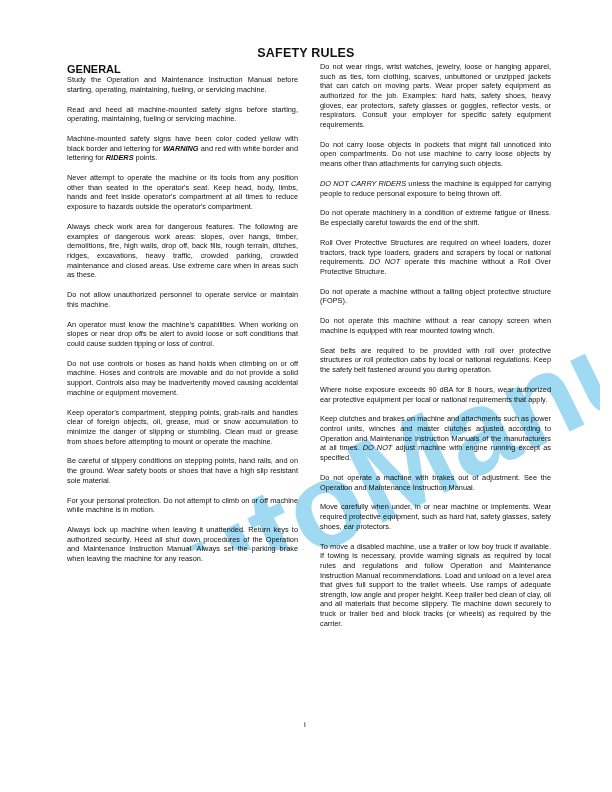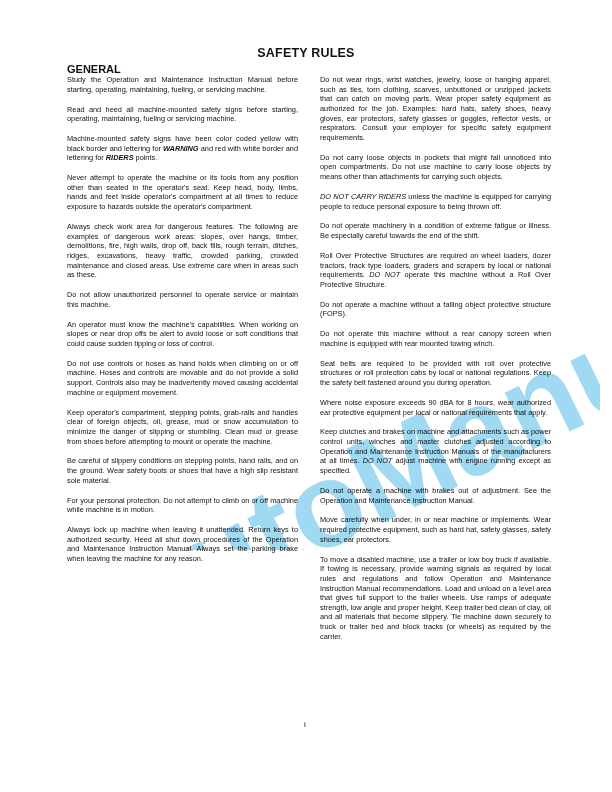--- a/index.html
+++ b/index.html
@@ -10,21 +10,21 @@
     }
     .title {
       position: absolute; left: 0; width: 612px; top: 46px; text-align: center;
       font-weight: bold; font-size: 12.5px; letter-spacing: 0.2px;
     }
     .col {
       position: absolute; top: 64px; width: 231px;
       font-size: 7.35px; line-height: 9.65px; text-align: justify;
     }
     .col.left { left: 67px; }
-    .col.right { left: 320px; top: 75px; }
+    .col.right { left: 320px; top: 62px; }
     .heading { font-weight: bold; font-size: 11px; line-height: 11px; margin: 0; }
     .para { margin: 0 0 10.2px 0; }
     .para em, .em { font-style: italic; font-weight: bold; }
     .pagenum {
       position: absolute; top: 720px; left: 304px; font-size: 8px;
     }
     .watermark {
       position: absolute; left: 40px; top: 290px; width: 560px; height: 260px;
       pointer-events: none; z-index: 2; mix-blend-mode: multiply;
     }

